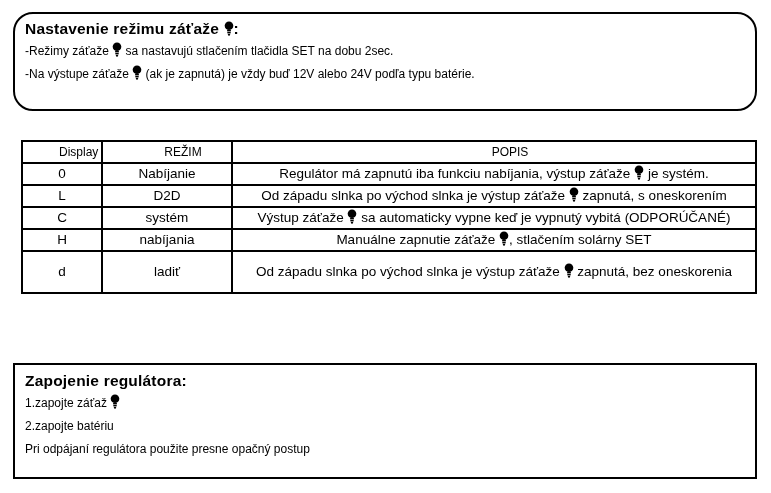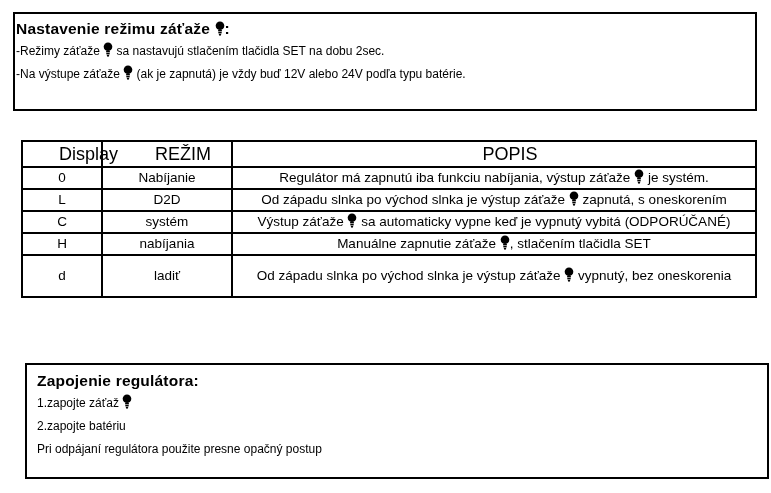--- a/index.html
+++ b/index.html
@@ -13,48 +13,48 @@
     overflow: hidden;
   }
   .box {
     position: absolute;
     border: 2px solid #000000;
     background: #ffffff;
   }
   #top-box {
     left: 13px; top: 12px;
     width: 744px; height: 99px;
-    padding: 3px 6px 0 1px;
+    padding: 3px 6px 0 10px;
+    border-radius: 20px;
   }
   #bottom-box {
     left: 13px; top: 363px;
     width: 744px; height: 116px;
     padding: 4px 6px 0 10px;
-    margin-left: 12px;
   }
   .tline { line-height: 23px; white-space: nowrap; }
   .bold16 { font-weight: bold; font-size: 15.5px; letter-spacing: 0.2px; }
   .reg15  { font-weight: normal; font-size: 12px; }
   #mode-table {
     position: absolute;
     left: 21px; top: 140px;
     width: 734px;
     border-collapse: collapse;
     table-layout: fixed;
     font-size: 13.5px;
   }
   #mode-table th, #mode-table td {
     border: 2px solid #000000;
     text-align: center;
     vertical-align: middle;
     font-weight: normal;
     padding: 0 4px;
     line-height: 1.35;
   }
-  #mode-table th { font-size: 18px; padding-left: 36px; }
+  #mode-table th { font-size: 12px; padding-left: 36px; }
   col.c-display { width: 80px; }
   col.c-rezim   { width: 130px; }
   col.c-popis   { width: 524px; }
   tr.h22 { height: 22px; }
   tr.h40 { height: 40px; }
   tr.h42 { height: 42px; }
   td.narrow { padding: 0 42px; }
   .bulb {
     width: 10px; height: 15px;
     display: inline-block;
@@ -135,31 +135,31 @@
           </svg><span> sa automaticky vypne keď je vypnutý vybitá (ODPORÚČANÉ)</span></td>
   </tr>
   <tr class="h22">
     <td>H</td>
     <td>nabíjania</td>
     <td><span>Manuálne zapnutie záťaže </span><svg class="bulb" viewBox="0 0 10 16">
             <circle cx="5" cy="5" r="4.6"></circle>
             <rect x="3" y="9.6" width="4" height="1.5"></rect>
             <rect x="3.2" y="11.7" width="3.6" height="1.4"></rect>
             <path d="M3.5 13.7h3l-0.9 1.9h-1.2z"></path>
-          </svg><span>, stlačením tlačidla SET</span></td>
+          </svg><span>, stlačením solárny SET</span></td>
   </tr>
   <tr class="h42">
     <td>d</td>
     <td>ladiť</td>
     <td class="narrow"><span>Od západu slnka po východ slnka je výstup záťaže </span><svg class="bulb" viewBox="0 0 10 16">
             <circle cx="5" cy="5" r="4.6"></circle>
             <rect x="3" y="9.6" width="4" height="1.5"></rect>
             <rect x="3.2" y="11.7" width="3.6" height="1.4"></rect>
             <path d="M3.5 13.7h3l-0.9 1.9h-1.2z"></path>
-          </svg><span> vypnutý, bez oneskorenia</span></td>
+          </svg><span> zapnutá, bez oneskorenia</span></td>
   </tr>
 </tbody>
   </table>
 
 <div class="box" id="bottom-box">
   <div class="tline bold16">Zapojenie regulátora:</div>
   <div class="tline reg15">
     <span>1.zapojte záťaž </span><svg class="bulb" viewBox="0 0 10 16">
         <circle cx="5" cy="5" r="4.6"></circle>
         <rect x="3" y="9.6" width="4" height="1.5"></rect>

